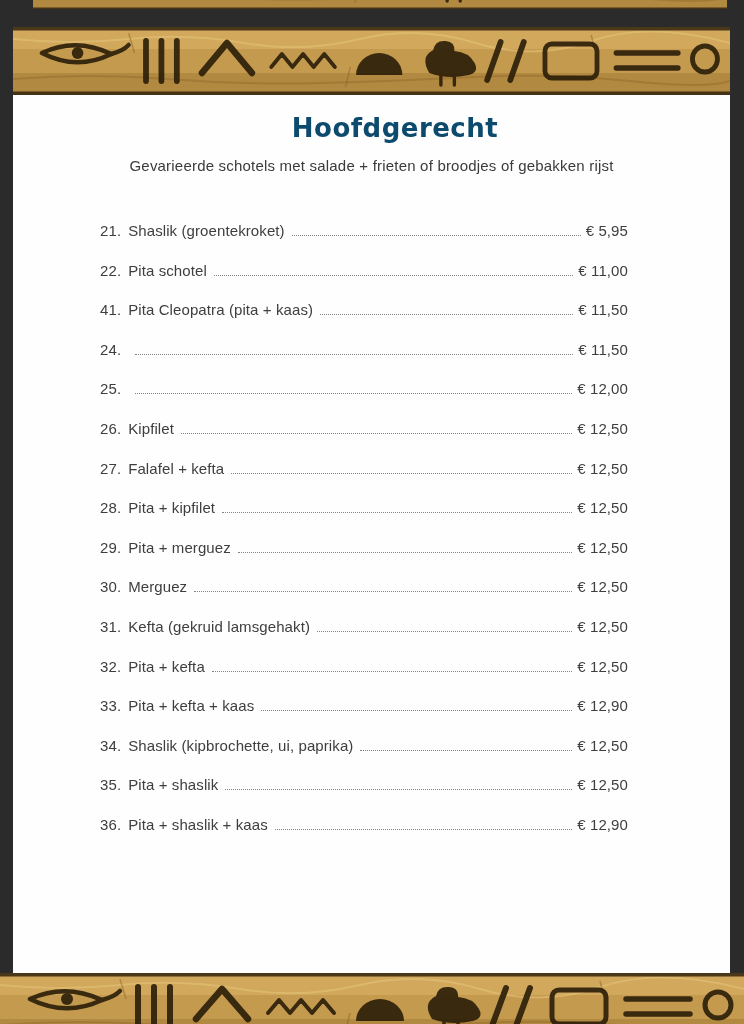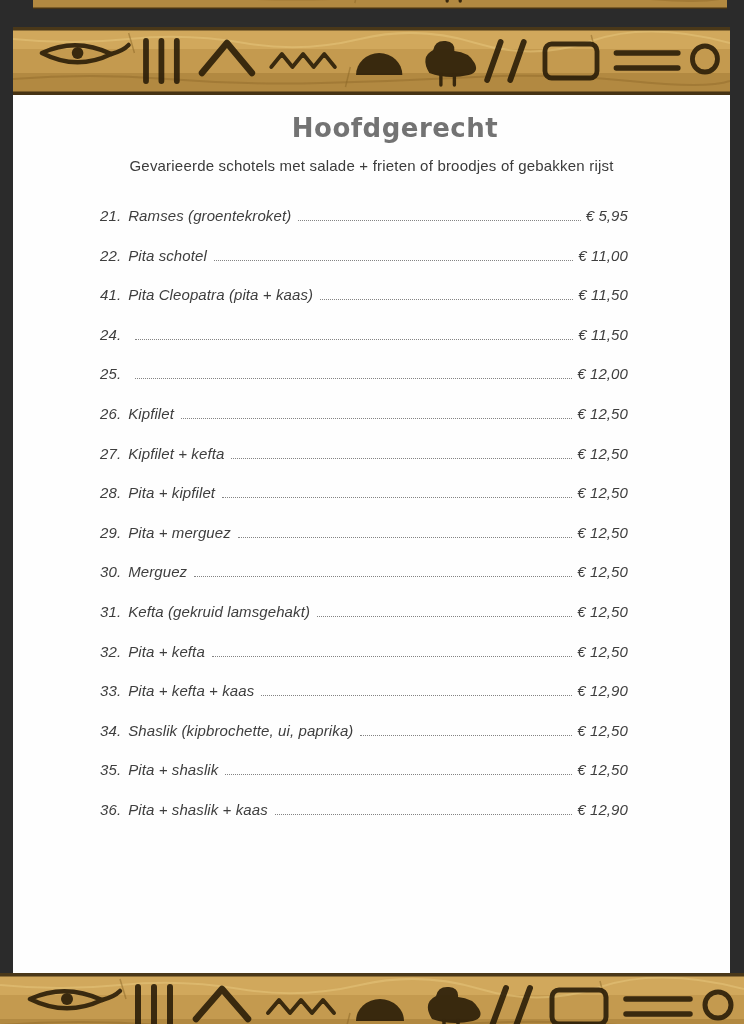--- a/index.html
+++ b/index.html
@@ -36,32 +36,32 @@
     color:#3d3d3d;
   }
   .title {
     margin:19px 0 0 8px;
     text-align:center;
     font-family:"DejaVu Sans", sans-serif;
     font-weight:900;
     font-size:26px;
     line-height:28px;
     letter-spacing:0.5px;
-    color:#737373;
+    color:#0c4a6e;
     padding-left:39px;
   }
   .subtitle {
     margin:14px 0 0 0;
     text-align:center;
     font-size:15px;
     line-height:19px;
     letter-spacing:0.2px;
     color:#3b3b3b;
   }
-  .menu-list { margin:31px 102px 0 87px;font-style:italic; }
+  .menu-list { margin:46px 102px 0 87px; }
   .menu-row {
     display:flex; align-items:baseline;
     font-size:15px; line-height:20px;
     letter-spacing:0.1px;
     color:#3e3e3e;
     margin-bottom:19.6px;
   }
   .item-number { margin-right:7px; white-space:nowrap; }
   .item-name { white-space:nowrap; }
   .dots { flex:1; border-bottom:1.6px dotted #838383; margin:0 5px 0 7px; min-width:20px; }
@@ -135,21 +135,21 @@
       <use href="#hiero-band"></use>
     </svg>
   </div>
 
   <div class="page">
     <h1 class="title">Hoofdgerecht</h1>
     <p class="subtitle">Gevarieerde schotels met salade + frieten of broodjes of gebakken rijst</p>
     <div class="menu-list">
   <div class="menu-row">
     <span class="item-number">21.</span>
-    <span class="item-name">Ramses (groentekroket)</span>
+    <span class="item-name">Shaslik (groentekroket)</span>
     <span class="dots"></span>
     <span class="item-price">€ 5,95</span>
   </div>
 
   <div class="menu-row">
     <span class="item-number">22.</span>
     <span class="item-name">Pita schotel</span>
     <span class="dots"></span>
     <span class="item-price">€ 11,00</span>
   </div>
@@ -175,21 +175,21 @@
 
   <div class="menu-row">
     <span class="item-number">26.</span>
     <span class="item-name">Kipfilet</span>
     <span class="dots"></span>
     <span class="item-price">€ 12,50</span>
   </div>
 
   <div class="menu-row">
     <span class="item-number">27.</span>
-    <span class="item-name">Kipfilet + kefta</span>
+    <span class="item-name">Falafel + kefta</span>
     <span class="dots"></span>
     <span class="item-price">€ 12,50</span>
   </div>
 
   <div class="menu-row">
     <span class="item-number">28.</span>
     <span class="item-name">Pita + kipfilet</span>
     <span class="dots"></span>
     <span class="item-price">€ 12,50</span>
   </div>

